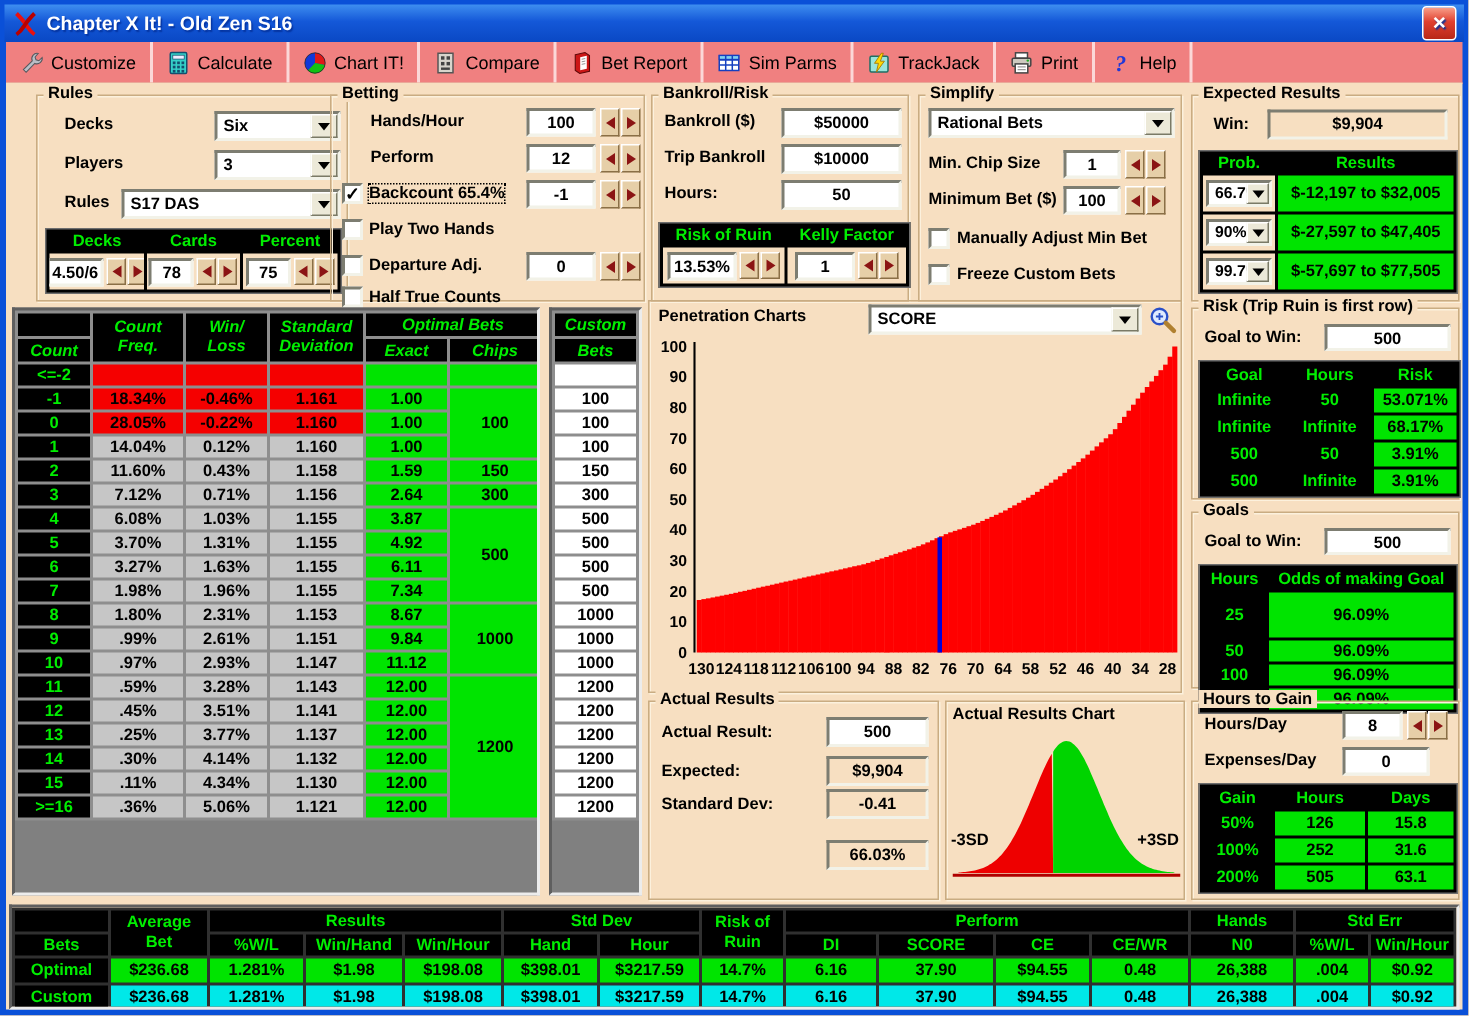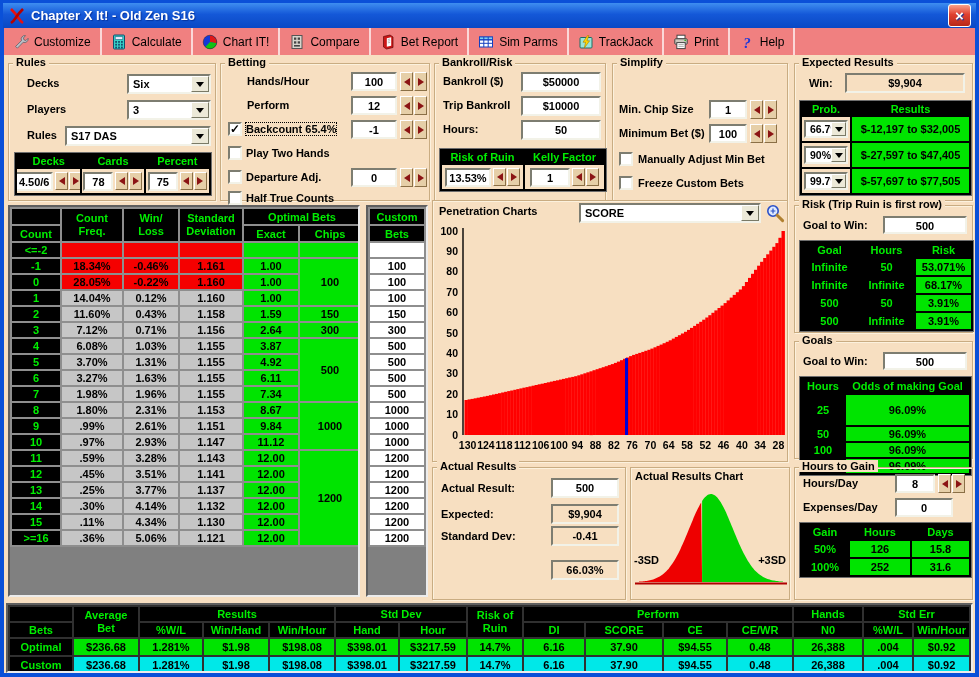--- a/index.html
+++ b/index.html
@@ -50,21 +50,21 @@
   .ctab{border-spacing:2px;background:#8E8E8E;width:100%;}
   .stab{position:absolute;border-spacing:2px;background:#000000;border:1px solid #6E6E6E;}
   .btab{border-spacing:2px;background:#303030;width:100%;}
   .dk{background:#000;color:#00EE00;}
   .gry{background:#C6C6C6;}
   .red{background:#F50000;}
   .lime{background:#00E400;}
   .wht{background:#fff;}
   .cyan{background:#00E8E8;}
   .crm{background:#F7DFC1;}
-  .ctab th{height:15px;}
+  .ctab th{height:15px;font-style:italic;}
   .ctab td{height:14px;}
   .tblwrap{position:absolute;background:#808080;border:2px solid;border-color:#5F5F5F #ECECEC #ECECEC #5F5F5F;
       box-sizing:border-box;overflow:hidden;}
   .bwrap{position:absolute;background:#F7DFC1;border:2px solid;border-color:#5F5F5F #ECECEC #ECECEC #5F5F5F;
       box-sizing:border-box;overflow:hidden;}
   .btab th{height:14px;}
   .btab td{height:16px;}
   .cellbox{display:flex;align-items:center;justify-content:center;gap:2px;height:24px;}
   .tb2{background:#fff;border:2px solid;border-color:#7D7D71 #F2F2E8 #F2F2E8 #7D7D71;height:19px;
       line-height:15px;box-sizing:border-box;text-align:center;flex:0 0 auto;padding-top:1px;}
@@ -189,21 +189,21 @@
           <svg viewBox="0 0 16 16">
             <text x="8" y="13.5" text-anchor="middle" font-size="15" font-weight="bold" font-style="italic" fill="#2038D8" font-family="Liberation Serif, serif">?</text>
           </svg>
         </span>
         <span class="tlabel">Help</span>
       </div>
     </div>
 
   <div class="client">
 
-    <div class="grp" style="left:4px;top:8px;width:208px;height:138px">
+    <div class="grp" style="left:20px;top:8px;width:208px;height:138px">
       <span class="glabel">Rules</span>
       <span class="lbl" style="left:18px;top:13px">Decks</span>
       <div class="combo" style="left:118px;top:10px;width:84px;height:20px">
         <span class="val">Six</span>
         <span class="cbtn">
             <i class="da"></i>
           </span>
       </div>
       <span class="lbl" style="left:18px;top:39px">Players</span>
       <div class="combo" style="left:118px;top:36px;width:84px;height:20px">
@@ -373,20 +373,26 @@
                   </span>
                 </div>
               </td>
         </tr>
       </tbody>
         </table>
     </div>
 
     <div class="grp" style="left:608px;top:8px;width:176px;height:138px">
       <span class="glabel">Simplify</span>
+      <div class="combo" style="left:6px;top:8px;width:164px;height:20px">
+        <span class="val">Rational Bets</span>
+        <span class="cbtn">
+            <i class="da"></i>
+          </span>
+      </div>
       <span class="lbl" style="left:6px;top:39px">Min. Chip Size</span>
       <div class="tb" style="left:96px;top:36px;width:38px;height:19px">1</div>
       <span class="spin abs" style="left:137px;top:36px">
           <span class="sb" style="height:19px">
             <i class="aL"></i>
           </span>
           <span class="sb" style="height:19px">
             <i class="aR"></i>
           </span>
         </span>
@@ -991,20 +997,25 @@
             <tr>
               <td class="dk" style="height: 16px; color: rgb(0, 238, 0);">50%</td>
               <td class="lime" style="height: 16px;">126</td>
               <td class="lime" style="height: 16px;">15.8</td>
             </tr>
             <tr>
               <td class="dk" style="height: 16px; color: rgb(0, 238, 0);">100%</td>
               <td class="lime" style="height: 16px;">252</td>
               <td class="lime" style="height: 16px;">31.6</td>
             </tr>
+            <tr>
+              <td class="dk" style="height: 16px; color: rgb(0, 238, 0);">200%</td>
+              <td class="lime" style="height: 16px;">505</td>
+              <td class="lime" style="height: 16px;">63.1</td>
+            </tr>
           </tbody>
         </table>
     </div>
 
     <div class="bwrap" style="left:2px;top:548px;width:967px;height:70px">
       <table class="btab" id="bottom-table">
           <colgroup>
             <col style="width: 62px;">
             <col style="width: 64px;">
             <col style="width: 62px;">

